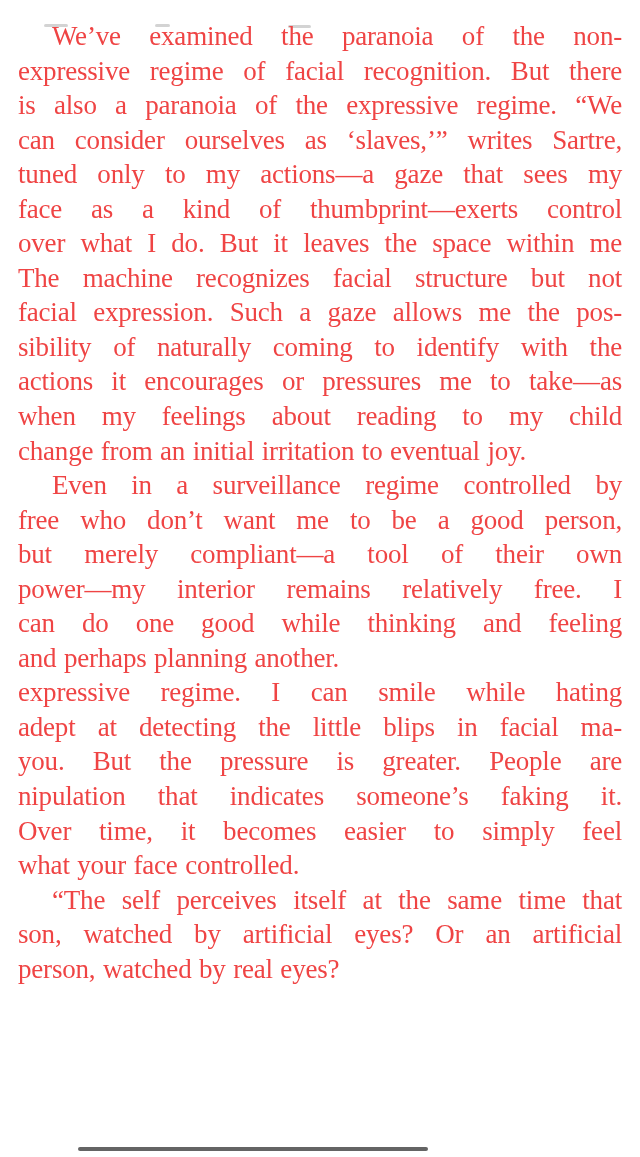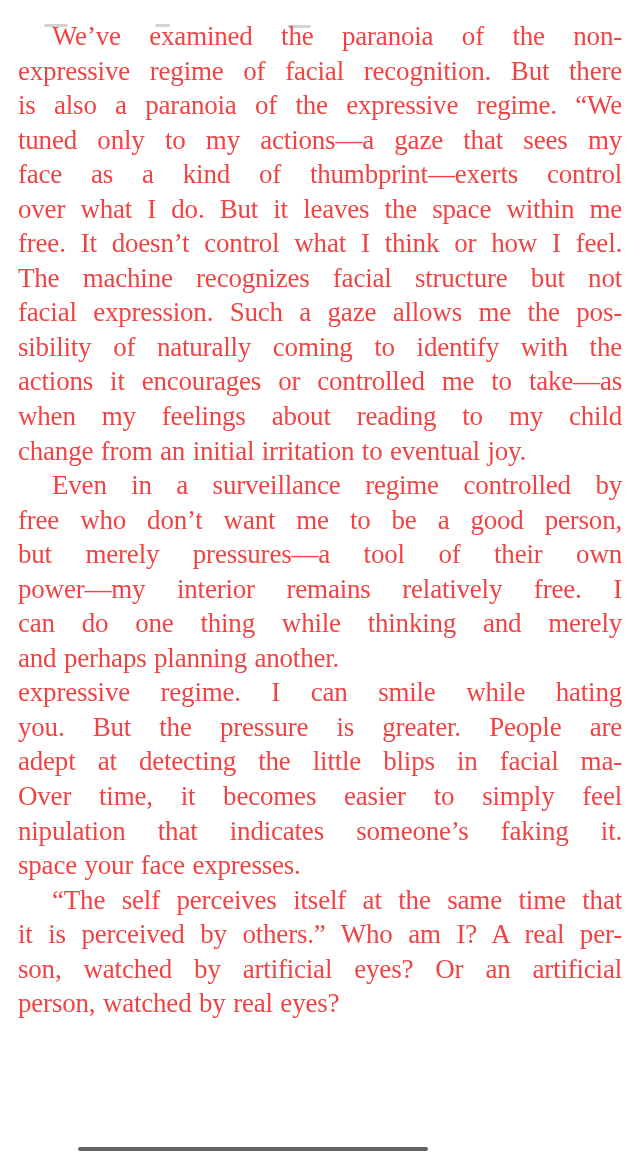--- a/index.html
+++ b/index.html
@@ -80,49 +80,48 @@
 <div class="page">
   <span class="scan-dash d1"></span>
   <span class="scan-dash d2"></span>
   <span class="scan-dash d3"></span>
 
   <div class="text-block" style="color: #ef4444;">
       <div class="paragraph">
         <div class="line first">We’ve examined the paranoia of the non-</div>
         <div class="line">expressive regime of facial recognition. But there</div>
         <div class="line">is also a paranoia of the expressive regime. “We</div>
+        <div class="line">can consider ourselves as ‘slaves,’” writes Sartre,</div>
         <div class="line">tuned only to my actions—a gaze that sees my</div>
         <div class="line">face as a kind of thumbprint—exerts control</div>
         <div class="line">over what I do. But it leaves the space within me</div>
-        <div class="line">free. It doesn’t control what I think or how I feel.</div>
         <div class="line">The machine recognizes facial structure but not</div>
         <div class="line">facial expression. Such a gaze allows me the pos-</div>
         <div class="line">sibility of naturally coming to identify with the</div>
-        <div class="line">actions it encourages or controlled me to take—as</div>
+        <div class="line">actions it encourages or pressures me to take—as</div>
         <div class="line">when my feelings about reading to my child</div>
         <div class="line para-last">change from an initial irritation to eventual joy.</div>
       </div>
       <div class="paragraph">
         <div class="line first">Even in a surveillance regime controlled by</div>
         <div class="line">free who don’t want me to be a good person,</div>
-        <div class="line">but merely pressures—a tool of their own</div>
+        <div class="line">but merely compliant—a tool of their own</div>
         <div class="line">power—my interior remains relatively free. I</div>
-        <div class="line">can do one thing while thinking and merely</div>
+        <div class="line">can do one good while thinking and feeling</div>
         <div class="line para-last">and perhaps planning another.</div>
       </div>
       <div class="paragraph">
         <div class="line">expressive regime. I can smile while hating</div>
+        <div class="line">adept at detecting the little blips in facial ma-</div>
         <div class="line">you. But the pressure is greater. People are</div>
-        <div class="line">adept at detecting the little blips in facial ma-</div>
+        <div class="line">nipulation that indicates someone’s faking it.</div>
         <div class="line">Over time, it becomes easier to simply feel</div>
-        <div class="line">nipulation that indicates someone’s faking it.</div>
-        <div class="line para-last">space your face expresses.</div>
+        <div class="line para-last">what your face controlled.</div>
       </div>
       <div class="paragraph">
         <div class="line first">“The self perceives itself at the same time that</div>
-        <div class="line">it is perceived by others.” Who am I? A real per-</div>
         <div class="line">son, watched by artificial eyes? Or an artificial</div>
         <div class="line para-last">person, watched by real eyes?</div>
       </div>
     </div>
 
   <span class="bottom-bar"></span>
 </div>
 
 </body></html>

